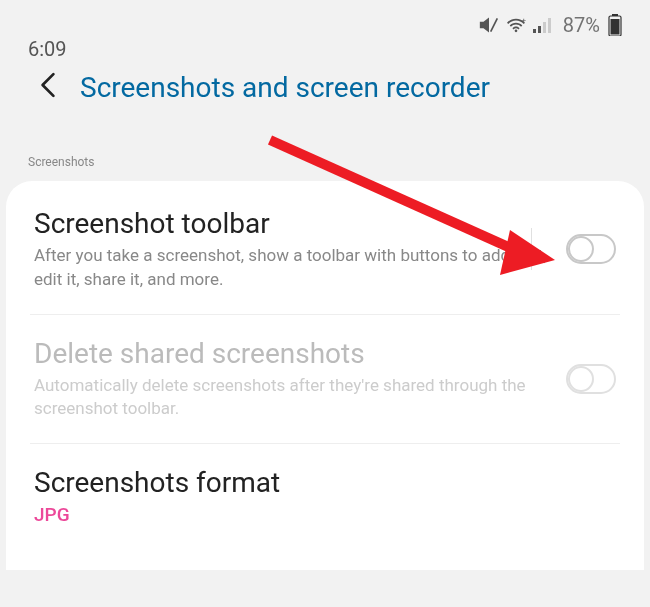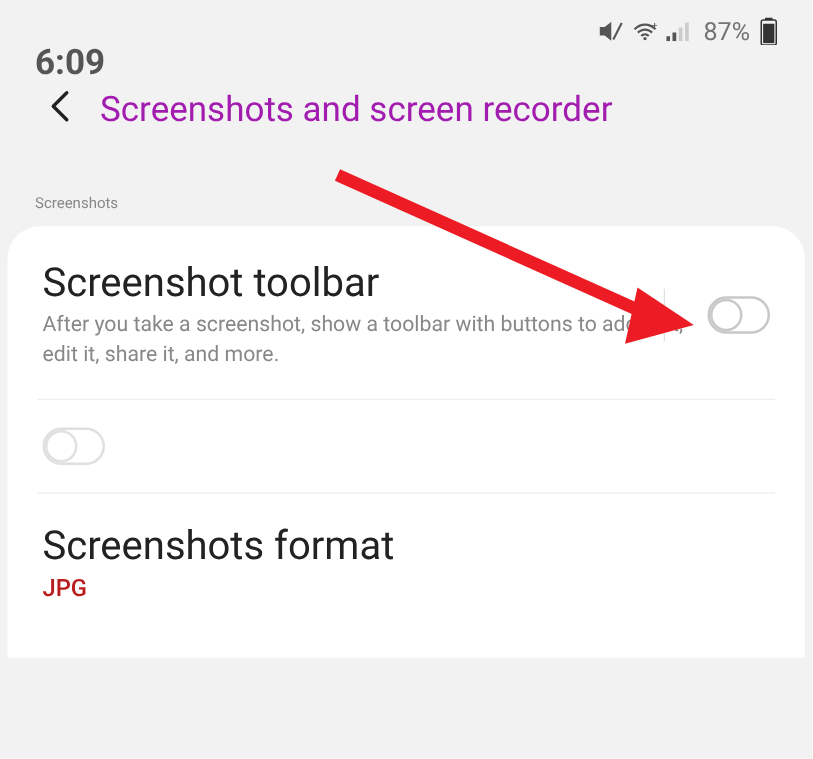--- a/index.html
+++ b/index.html
@@ -18,23 +18,23 @@
       border-radius: 16px;
     }
     .status-bar {
       display: flex;
       justify-content: space-between;
       align-items: center;
       padding: 12px 28px 8px 28px;
       height: 46px;
     }
     .status-time {
-      font-size: 28px;
+      font-size: 20px;
       color: #555;
-      font-weight: 700;
+      font-weight: 400;
       margin-top: 48px;
     }
     .status-right {
       display: flex;
       align-items: center;
       gap: 6px;
     }
     .status-icon {
       display: inline-flex;
       align-items: center;
@@ -55,21 +55,21 @@
     .back-btn {
       font-size: 28px;
       color: #222;
       cursor: pointer;
       line-height: 1;
       padding: 4px;
     }
     .page-title {
       font-size: 28px;
       font-weight: 400;
-      color: #a21caf;
+      color: #0369a1;
     }
     .section-label {
       padding: 40px 28px 12px 28px;
       font-size: 12px;
       color: #888;
       font-weight: 400;
     }
     .card {
       background: #fff;
       margin: 0 6px 0 6px;
@@ -80,39 +80,39 @@
       display: flex;
       align-items: center;
       padding: 22px 28px;
       position: relative;
     }
     .row-content {
       flex: 1;
       padding-right: 16px;
     }
     .row-title {
-      font-size: 32px;
+      font-size: 28px;
       color: #222;
       font-weight: 400;
       margin-bottom: 4px;
     }
     .row-title.disabled {
       color: #bbb;
     }
     .row-desc {
       font-size: 17px;
       color: #888;
       line-height: 1.4;
     }
     .row-desc.disabled {
       color: #ccc;
     }
     .row-value {
       font-size: 19px;
-      color: #b91c1c;
+      color: #ec4899;
       font-weight: 500;
       margin-top: 2px;
     }
     .divider-wrap {
       position: relative;
     }
     .row-sep {
       position: absolute;
       right: 112px;
       top: 50%;
@@ -214,20 +214,24 @@
     </div>
     <div class="row-sep"></div>
     <div class="toggle">
       <div class="toggle-knob"></div>
     </div>
   </div>
 
   <div class="divider"></div>
 
   <div class="row">
+    <div class="row-content">
+      <div class="row-title disabled">Delete shared screenshots</div>
+      <div class="row-desc disabled">Automatically delete screenshots after they're shared through the screenshot toolbar.</div>
+    </div>
     <div class="toggle disabled">
       <div class="toggle-knob"></div>
     </div>
   </div>
 
   <div class="divider"></div>
 
   <div class="row">
     <div class="row-content">
       <div class="row-title">Screenshots format</div>

